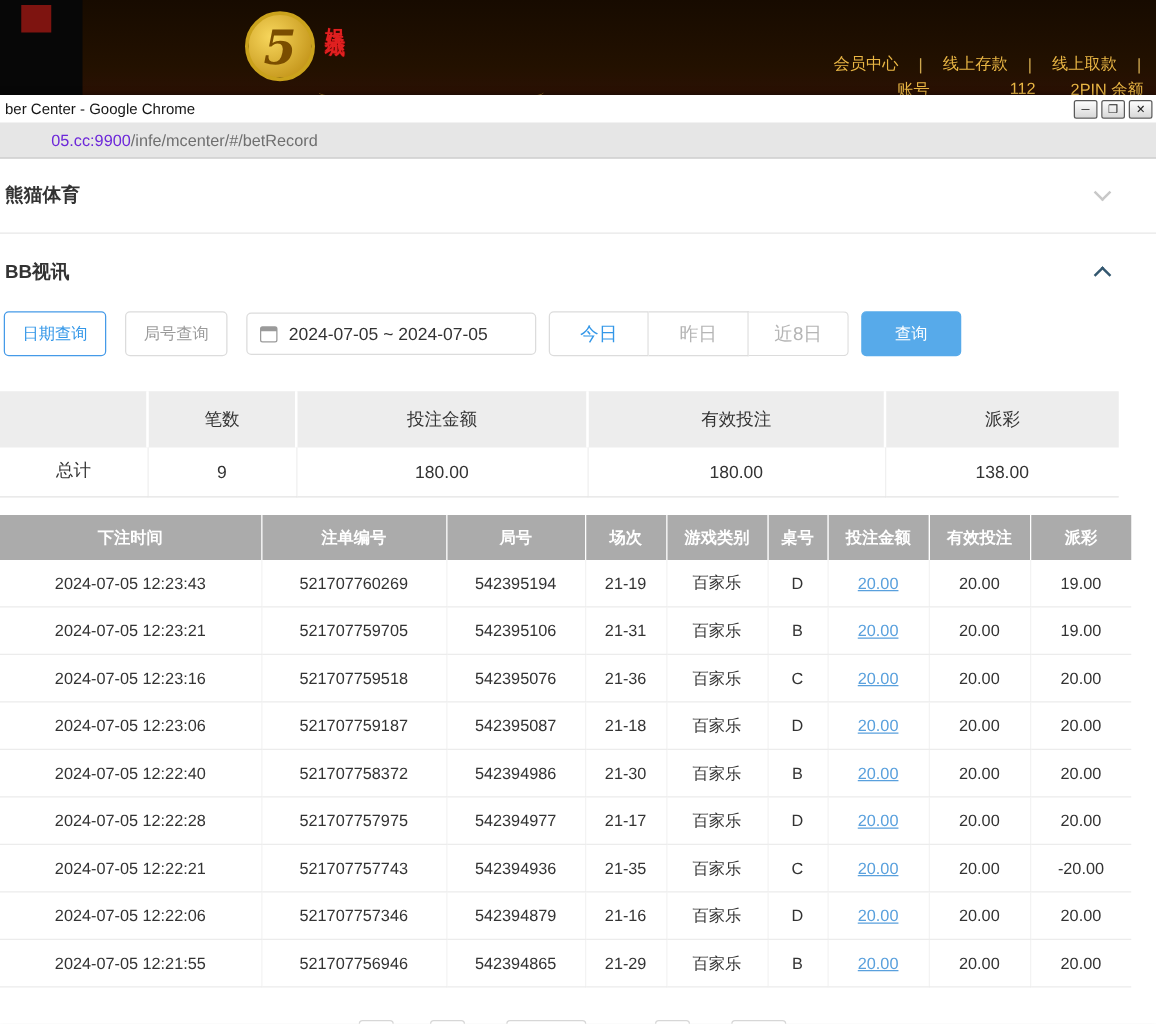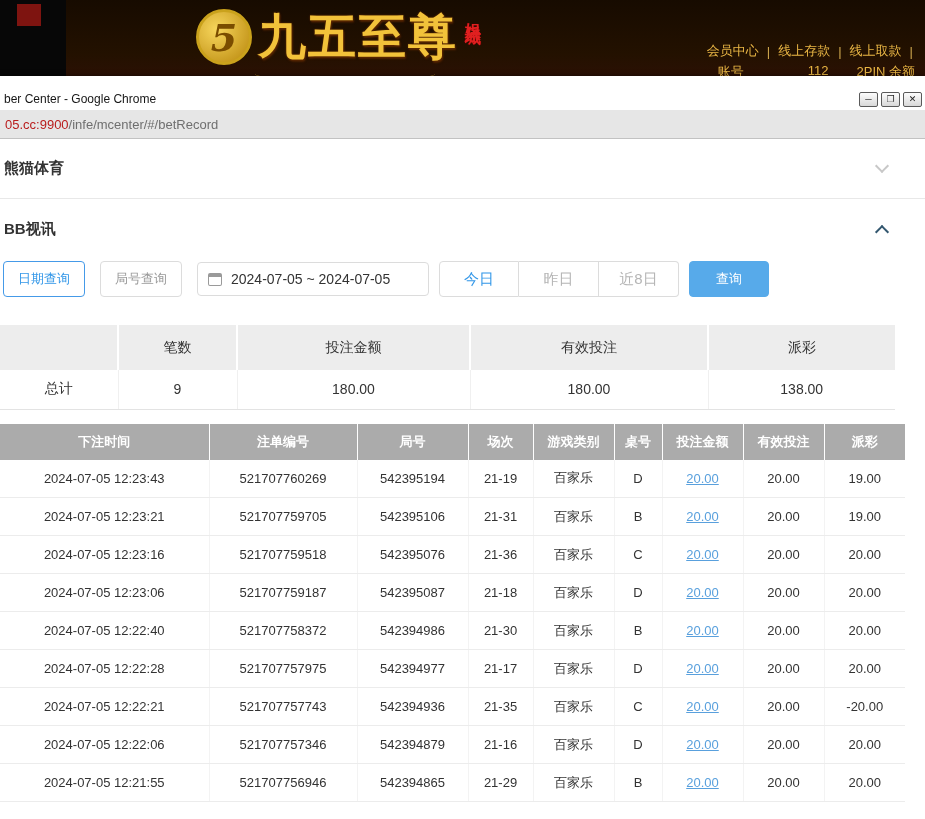--- a/index.html
+++ b/index.html
@@ -33,52 +33,52 @@
   .logo-sub {
     writing-mode:vertical-rl; font-size:16px; font-weight:bold; color:#e02020;
     margin:8px 0 0 4px; letter-spacing:3px; text-shadow:0 0 1px #800000;
   }
   .logo-underline {
     position:absolute; left:255px; top:66px; width:180px; height:16px;
     border-bottom:2px solid #c79b2e; border-radius:50%;
   }
   .blinks {
     position:absolute; right:12px; top:42px; color:#e9b644; font-size:13px;
-    display:flex; gap:8px; align-items:center; white-space:nowrap;
+    display:flex; gap:16px; align-items:center; white-space:nowrap;
   }
   .blinks a { color:#e9b644; text-decoration:none; cursor:pointer; }
   .sep { color:#cfa84e; }
   .baccount {
     position:absolute; right:10px; top:63px; color:#e9b644; font-size:13px;
     display:flex; white-space:nowrap;
   }
   .baccount .acc-label { margin-right:64px; }
   .baccount .acc-num  { margin-right:28px; }
 
   
   .chrome {
     position:absolute; top:76px; left:0; width:925px; height:743px;
     background:#fff; z-index:2; box-shadow:0 0 5px rgba(0,0,0,.55);
   }
   .titlebar {
     height:22px; background:linear-gradient(180deg,#aaaaa,#8b8b8b);
-    display:flex; align-items:center; padding:0 3px 0 4px;margin-top:12px;
+    display:flex; align-items:center; padding:0 3px 0 4px;
   }
   .wtitle { flex:1; font-size:12px; color:#161616; white-space:nowrap; overflow:hidden; }
   .wcontrols { display:flex; gap:3px; }
   .wbtn {
     width:19px; height:15px; border:1px solid #5a5a5a; border-radius:2px;
     background:linear-gradient(#fdfdfd,#d8d8d8); color:#222;
     font-size:9px; line-height:13px; text-align:center; cursor:pointer;
   }
   .addressbar {
     height:29px; background:#e6e6e6; border-bottom:1px solid #c2c2c2;
     display:flex; align-items:center; padding-left:5px; font-size:13px;
   }
-  .host { color:#b91c1c; } .path { color:#6f6f6f; }
+  .host { color:#6d28d9;margin-left:36px; } .path { color:#6f6f6f; }
 
   
   .content { height:692px; background:#fff; overflow:hidden; }
   .section {
     height:60px; display:flex; align-items:center; justify-content:space-between;
     padding:0 38px 0 4px; border-bottom:1px solid #e8e8e8; cursor:pointer;
   }
   .section.nb { border-bottom:none; }
   .sec-title { font-size:15px; font-weight:bold; color:#333; }
   .chev { display:inline-block; width:10px; height:10px; border-right:2px solid #c8c8c8; border-bottom:2px solid #c8c8c8; }
@@ -139,21 +139,20 @@
 </head>
 <body>
 
 <div class="banner">
   <div class="corner"></div>
   <div class="corner-accent"></div>
   <div class="logo">
     <div class="emblem">
       <span>5</span>
     </div>
-    <div class="logo-text">九五至尊</div>
     <div class="logo-sub">娱乐城</div>
   </div>
   <div class="logo-underline"></div>
   <div class="blinks">
     <a>会员中心</a>
     <span class="sep">|</span>
     <a>线上存款</a>
     <span class="sep">|</span>
     <a>线上取款</a>
     <span class="sep">|</span>

